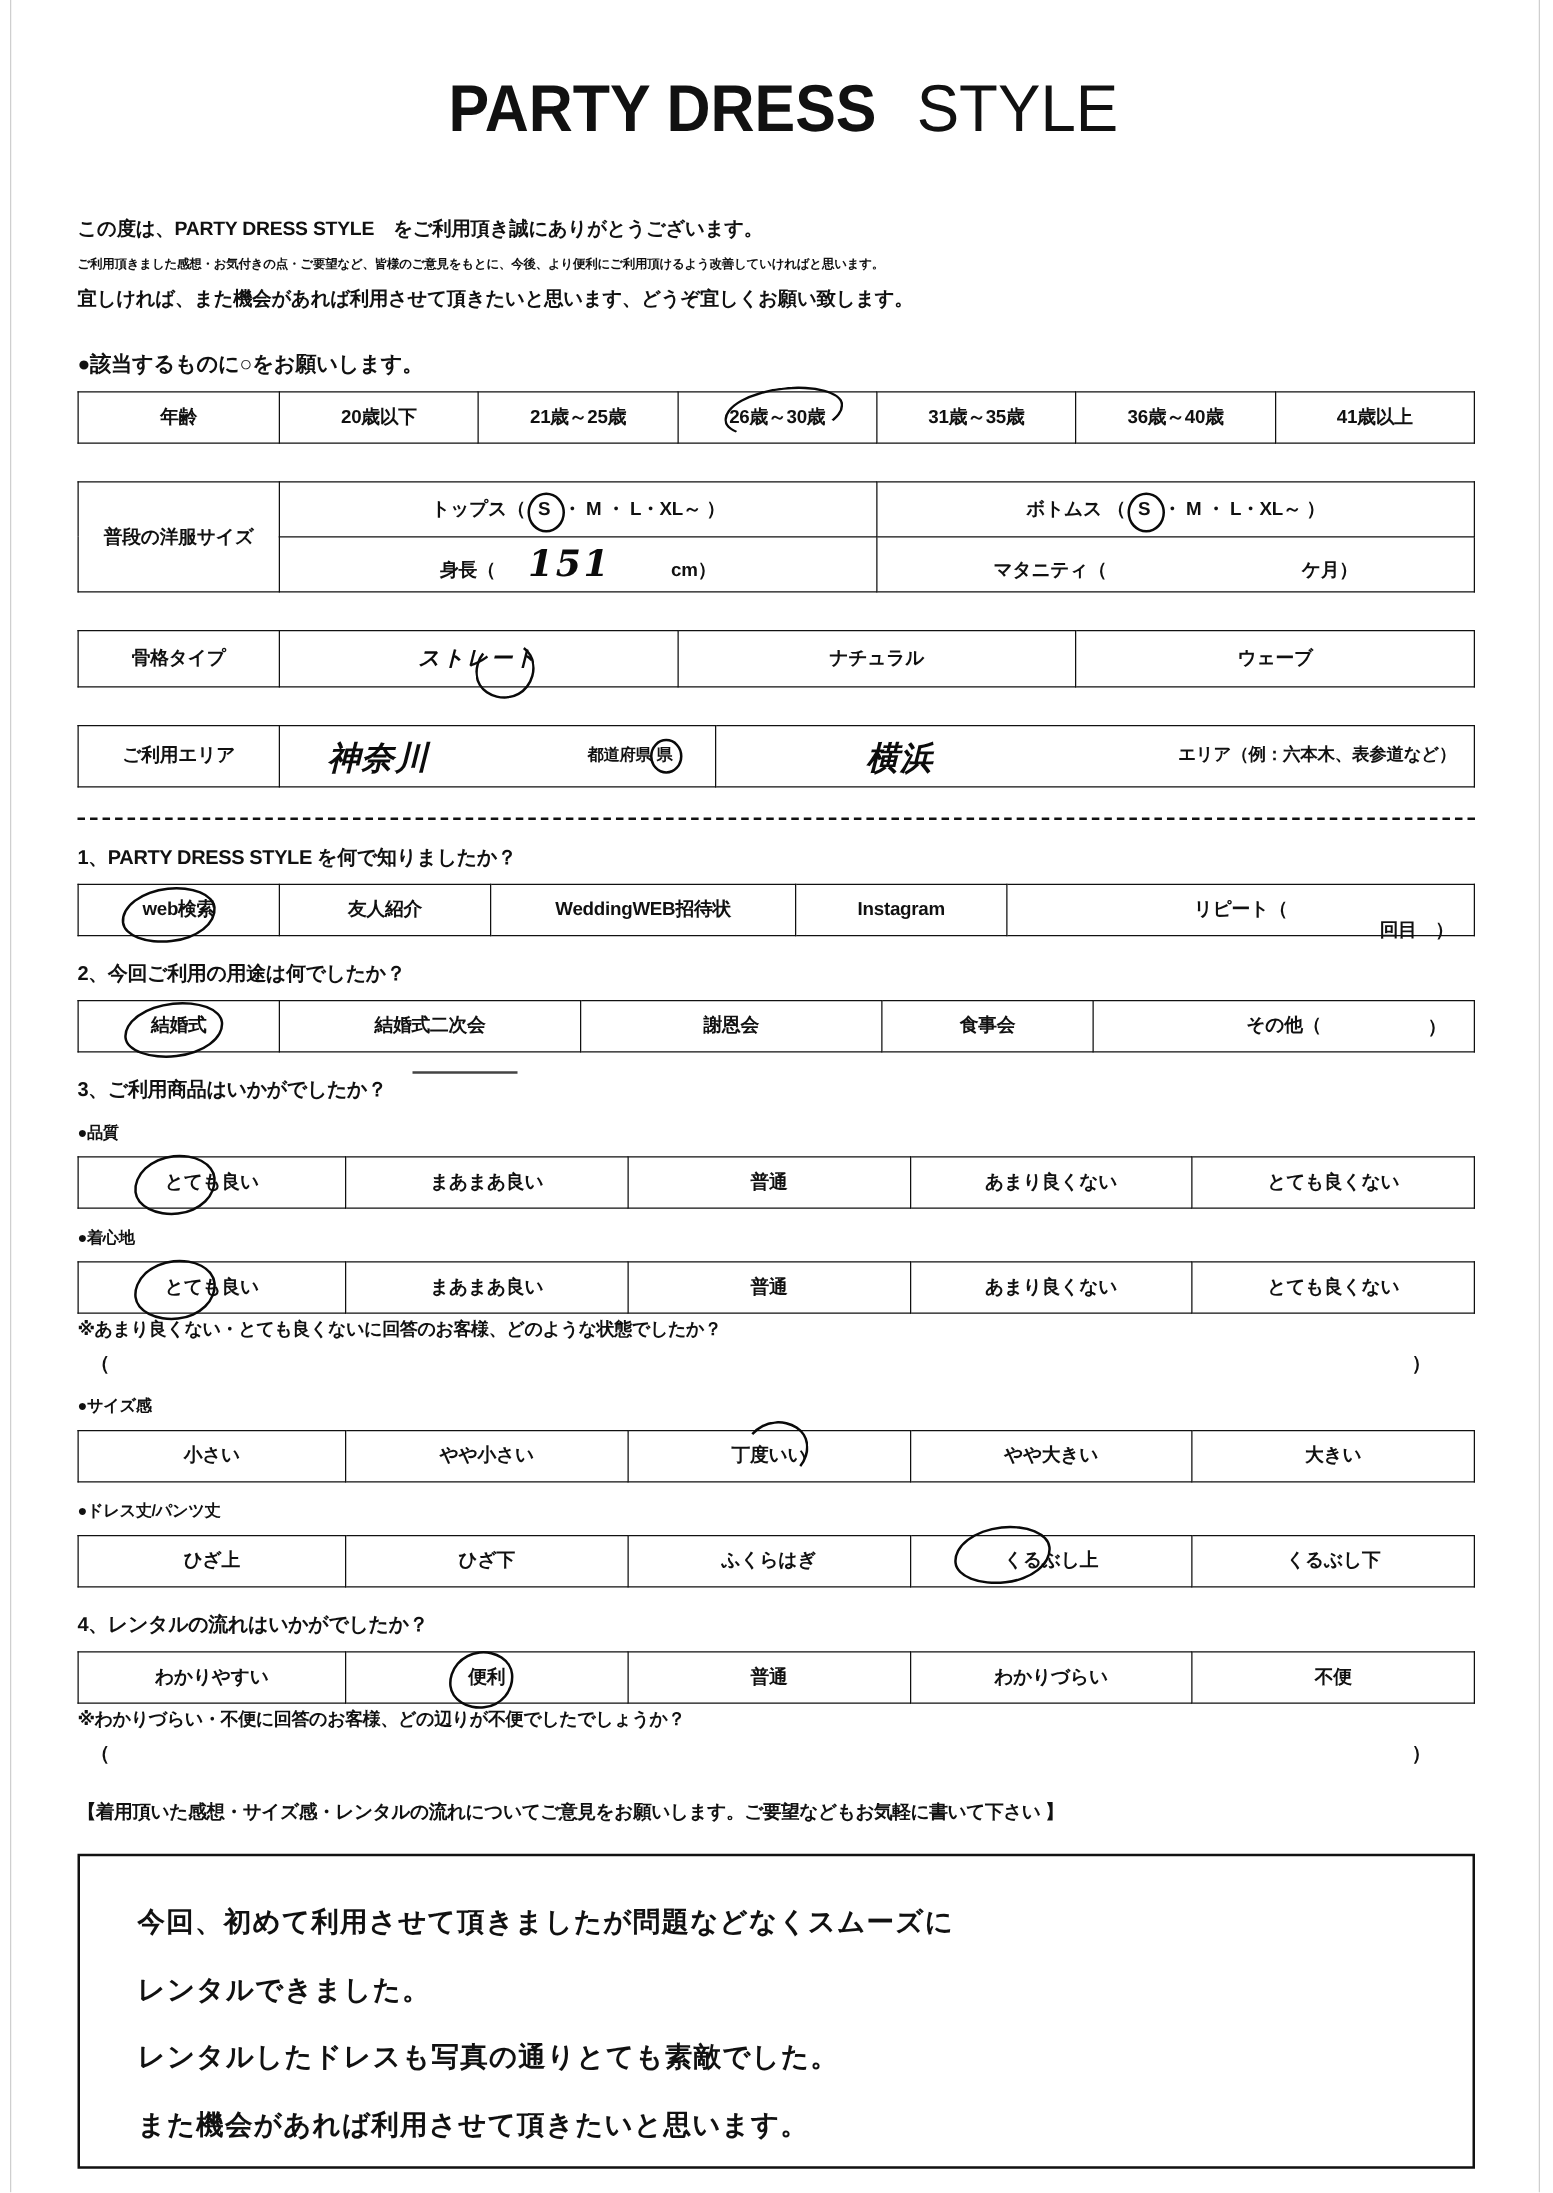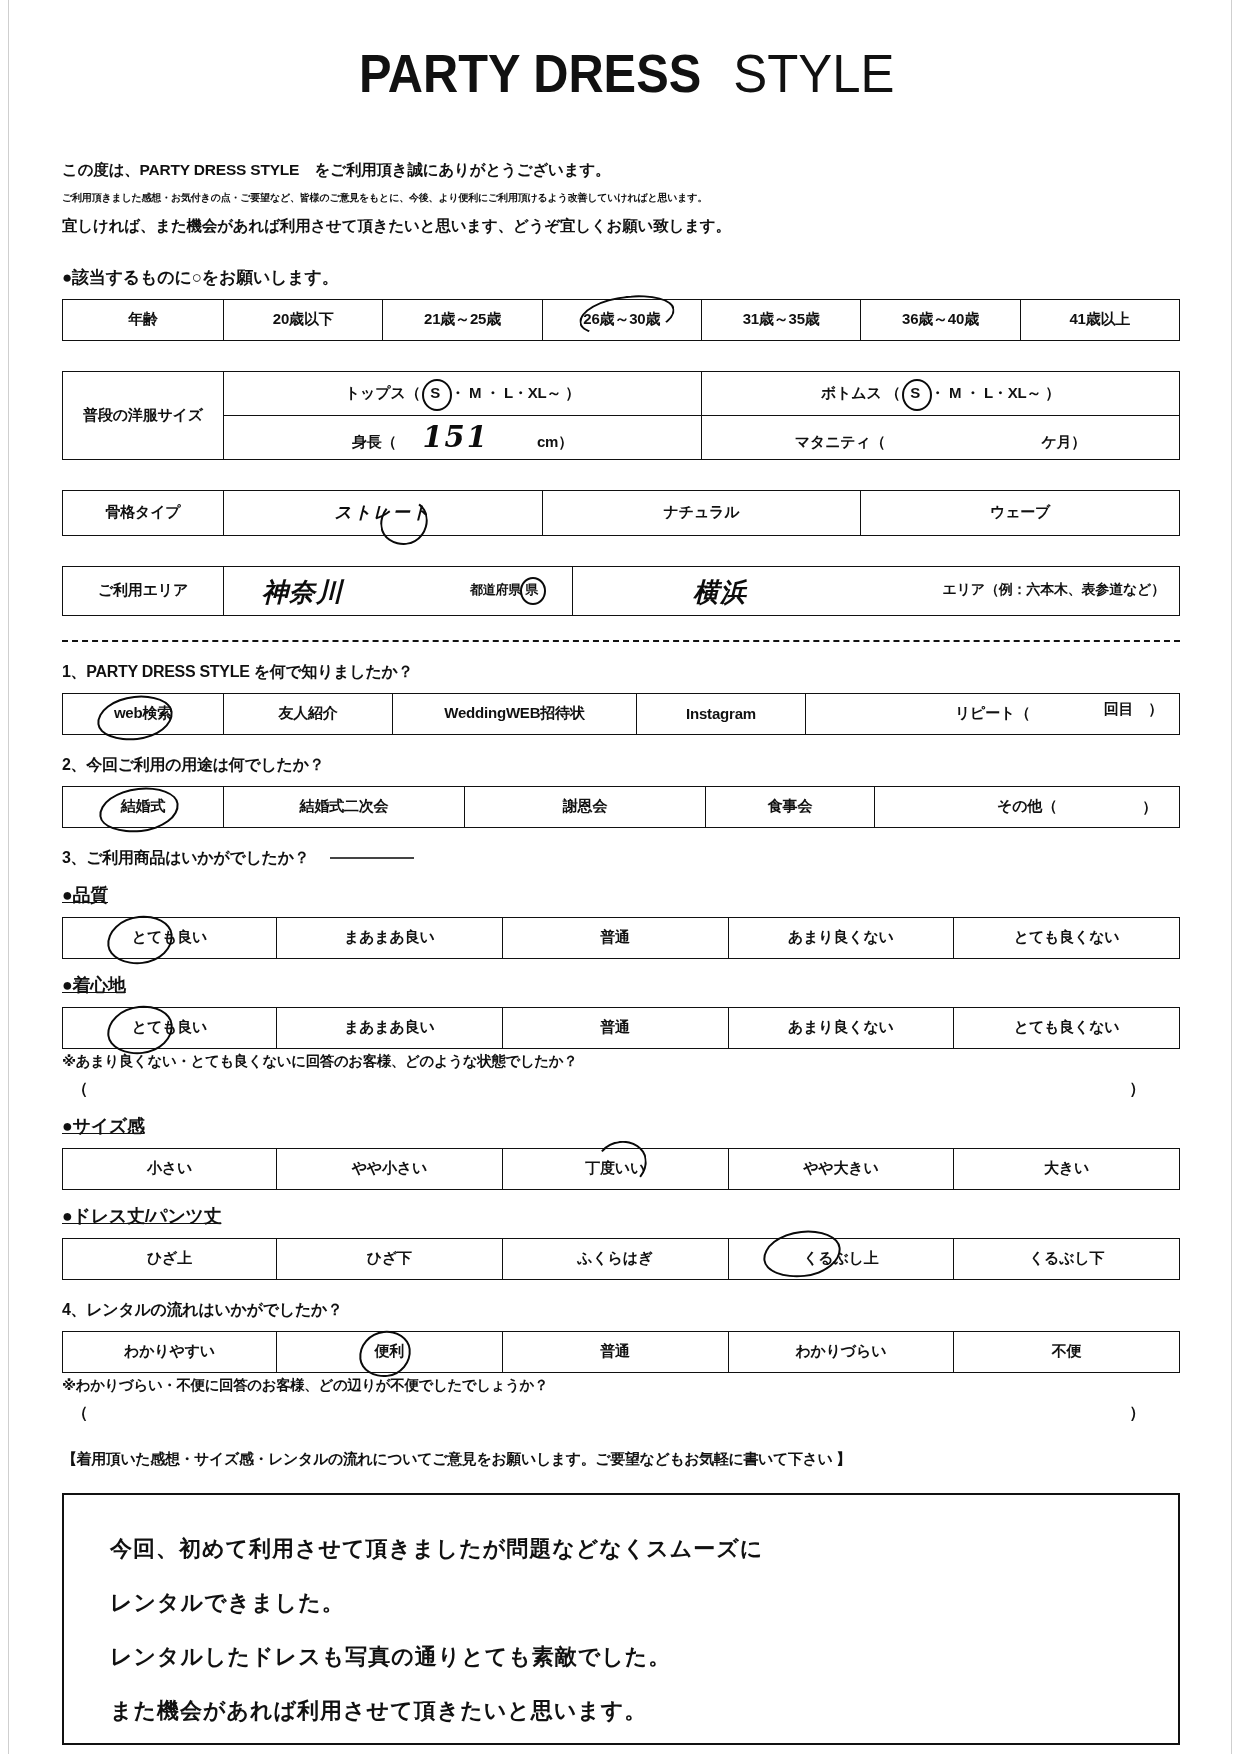--- a/index.html
+++ b/index.html
@@ -13,21 +13,21 @@
     font-family: "Liberation Sans", "DejaVu Sans", sans-serif;
     color: #111;
     position: relative;
     overflow: hidden;
   }
   .page {
     position: relative;
     width: 1242px;
     height: 1754px;
     box-sizing: border-box;
-    padding: 0 62px;
+    padding: 14px 62px;
   }
 
   
   .header {
     text-align: center;
     padding-top: 46px;
     padding-bottom: 10px;
   }
   .brand {
     font-size: 53px;
@@ -114,26 +114,25 @@
 
   
   .qhead {
     font-size: 16px;
     font-weight: 700;
     margin-top: 20px;
     margin-bottom: 4px;
     letter-spacing: -0.3px;
   }
   .bullet {
-    font-size: 18px;
+    font-size: 13px;
     font-weight: 800;
     margin-top: 14px;
     margin-bottom: 4px;
     letter-spacing: -0.3px;
-    text-decoration: underline;
   }
   .note {
     font-size: 14.5px;
     font-weight: 600;
     margin-top: 3px;
     letter-spacing: -0.4px;
   }
   .paren-row {
     display: flex;
     justify-content: space-between;
@@ -302,21 +301,21 @@
         <tr>
       <td style="width:152px">
         <span>web検索</span>
         <span class="circ" style="left:34px;top:2px;width:72px;height:40px;"></span>
       </td>
       <td style="width:160px">友人紹介</td>
       <td style="width:235px">WeddingWEB招待状</td>
       <td style="width:160px">Instagram</td>
       <td class="lft">
         <span>リピート（</span>
-        <span style="position:absolute;right:16px;top:6px">回目　）</span>
+        <span style="position:absolute;right:16px;top:27px">回目　）</span>
       </td>
     </tr>
   </tbody>
     </table>
 
   <div class="qhead">2、今回ご利用の用途は何でしたか？</div>
   <table class="grid">
     <tbody>
         <tr>
       <td style="width:152px">

